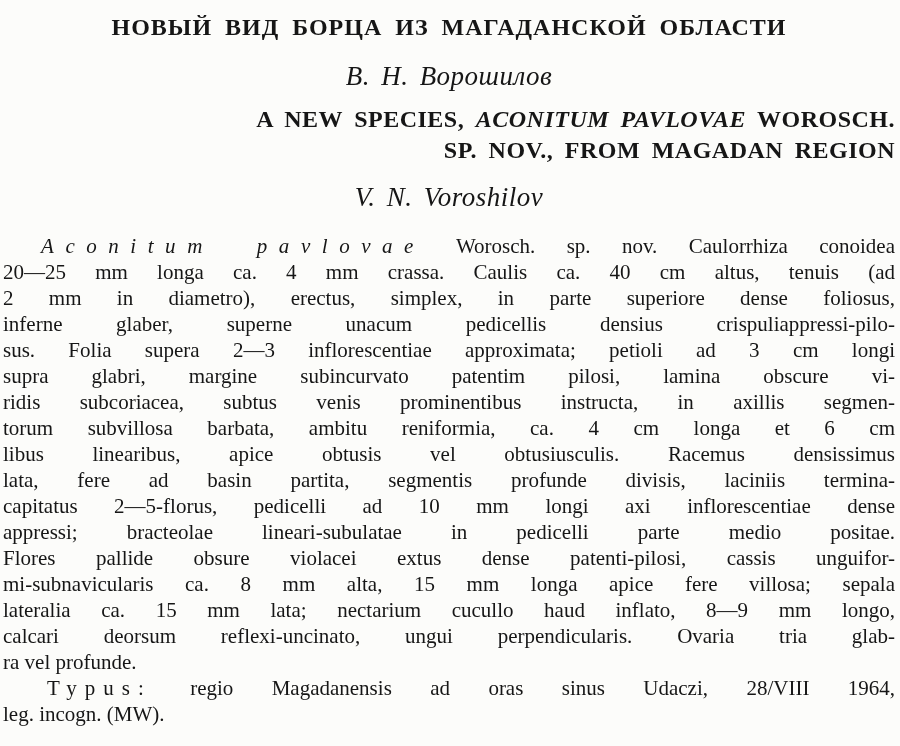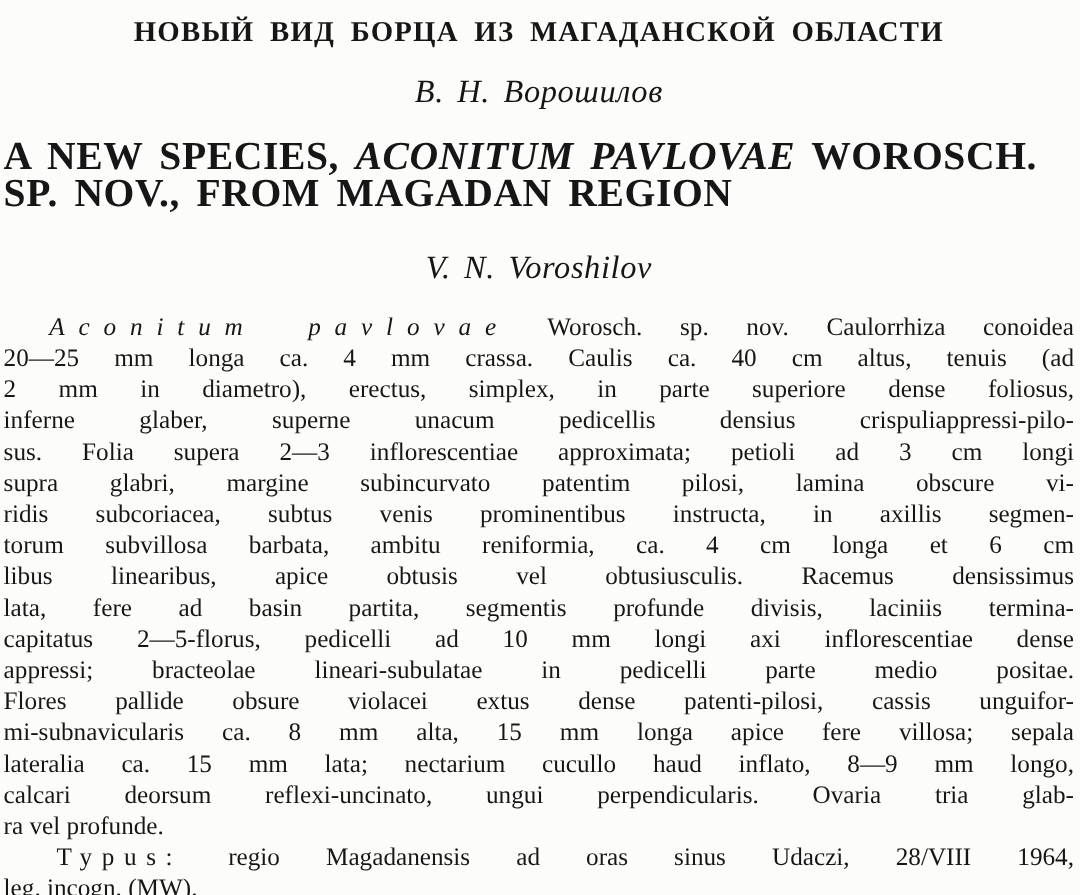--- a/index.html
+++ b/index.html
@@ -31,30 +31,30 @@
   .author {
     text-align: center;
     font-style: italic;
     font-size: 27px;
     line-height: 1;
     letter-spacing: 0.5px;
     word-spacing: 4px;
   }
   .author-ru { margin-top: 24px; }
   .title-en {
-    text-align: left;
+    text-align: right;
     font-weight: bold;
-    font-size: 33px;
+    font-size: 24px;
     line-height: 31px;
     letter-spacing: 0.5px;
     word-spacing: 5px;
-    margin-top: 26px;
+    margin-top: 14px;
   }
   .title-en em { font-style: italic; }
-  .author-en { margin-top: 32px; text-align: center; }
+  .author-en { margin-top: 18px; text-align: center; }
   .body-text {
     margin-top: 22px;
     font-size: 21px;
     line-height: 26px;
     font-family: Liberation Serif, serif;
   }
   .line {
     text-align: justify;
     text-align-last: justify;
   }

